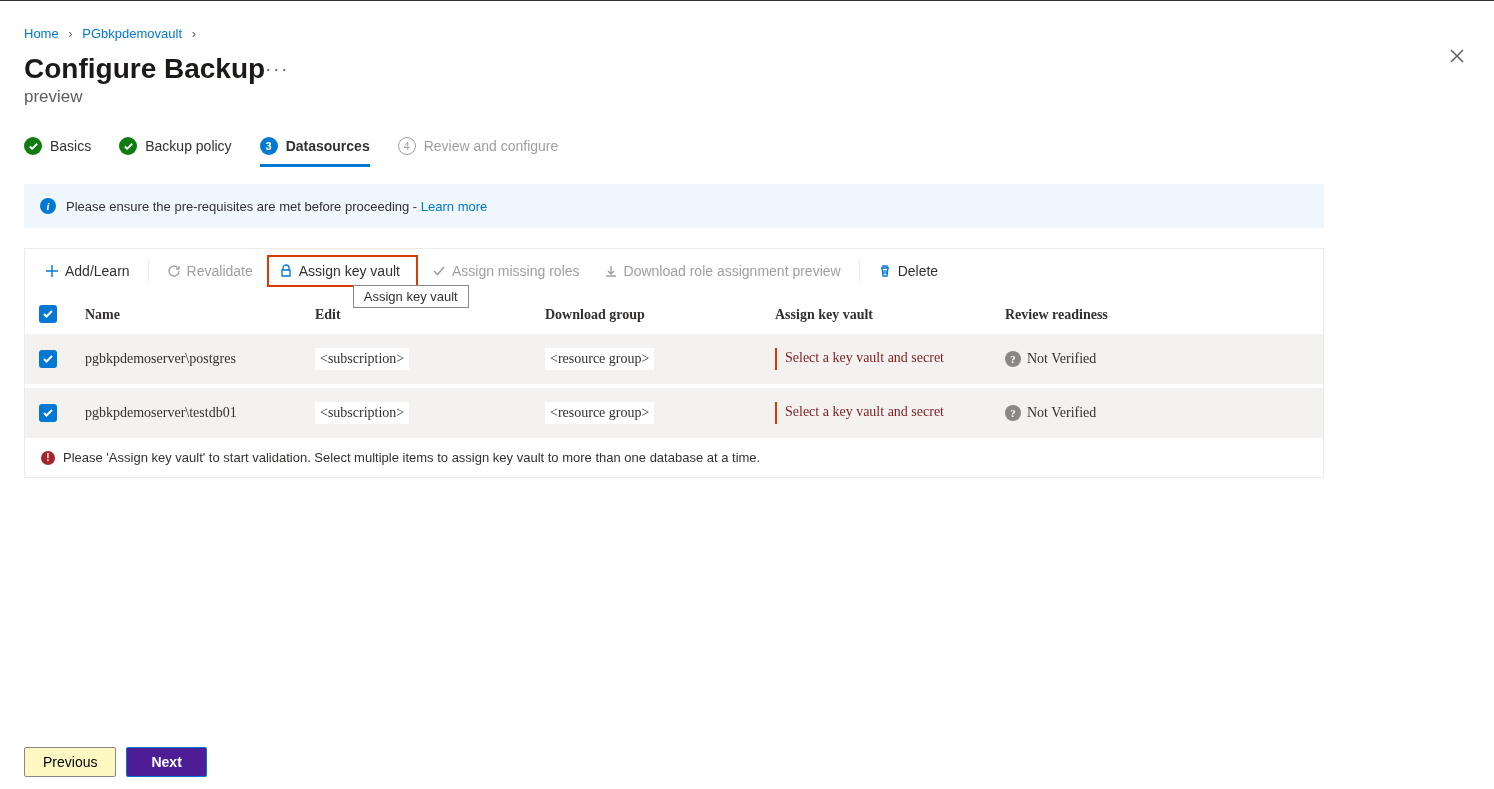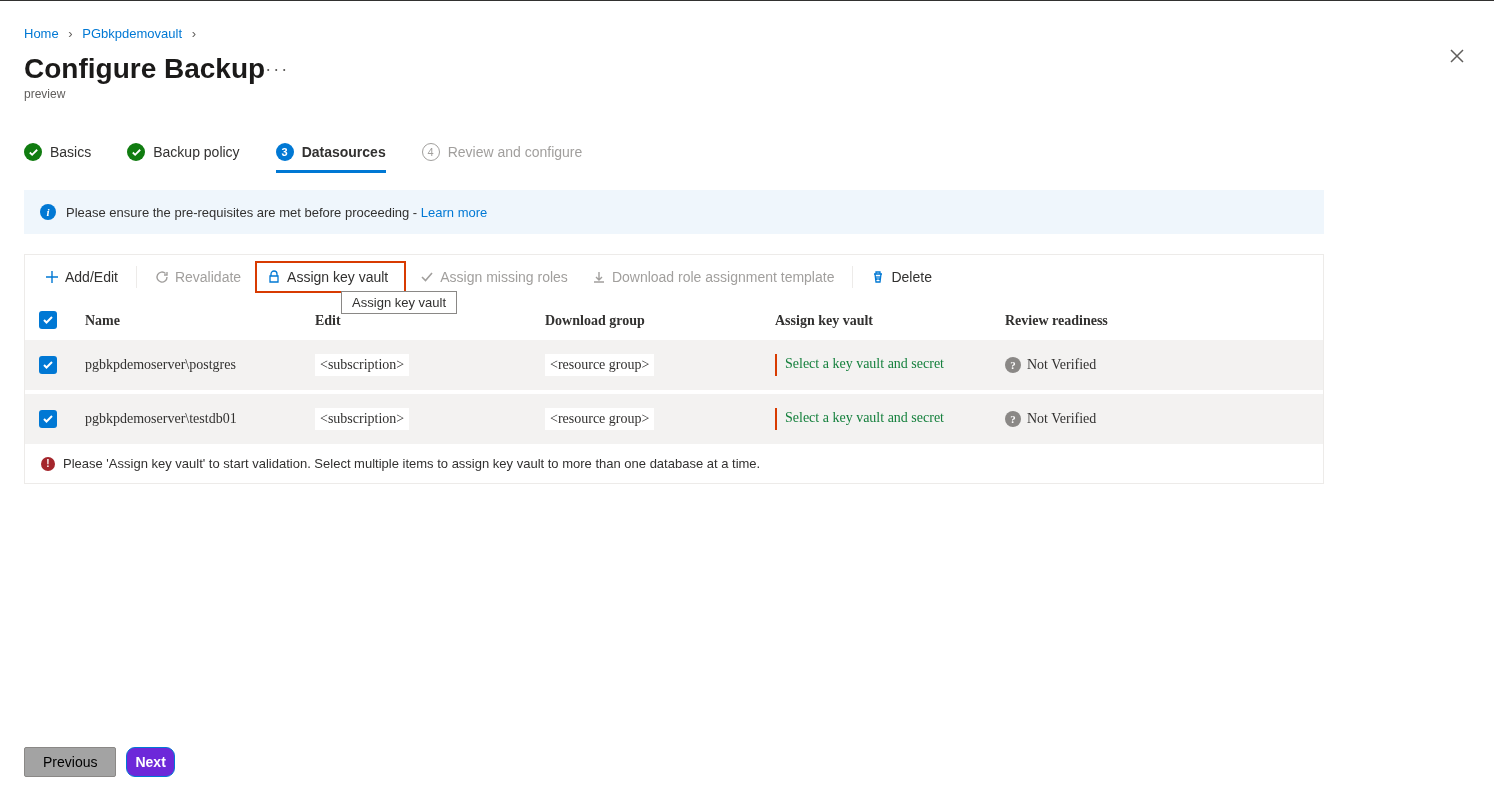--- a/index.html
+++ b/index.html
@@ -4,23 +4,23 @@
 <style>
   * { box-sizing: border-box; margin: 0; padding: 0; }
   body { font-family: "Segoe UI", Arial, sans-serif; font-size: 13px; color: #323130; background: #fff; width: 1494px; height: 789px; position: relative; border-top: 1px solid #323130; }
   .page { padding: 17px 24px; }
   .breadcrumb { padding: 8px 0 12px; font-size: 13px; color: #0078d4; }
   .breadcrumb a { color: #0078d4; text-decoration: none; }
   .breadcrumb .sep { color: #605e5c; margin: 0 6px; }
   .title-row { display: flex; align-items: center; }
   .title { font-size: 28px; font-weight: 600; color: #1b1a19; }
   .more-icon { color: #605e5c; font-size: 18px; letter-spacing: 2px; cursor: pointer; }
-  .subtitle { font-size: 12px; color: #605e5c; margin-top: 2px; }
+  .subtitle { font-size: 17px; color: #605e5c; margin-top: 2px; }
   .close-btn { position: absolute; top: 48px; right: 30px; font-size: 18px; color: #605e5c; cursor: pointer; background: none; border: none; }
-  .tabs { display: flex; gap: 36px; margin-top: 36px; border-bottom: 1px solid transparent; }
+  .tabs { display: flex; gap: 28px; margin-top: 24px; border-bottom: 1px solid transparent; }
   .tab { display: flex; align-items: center; gap: 8px; padding: 6px 0 10px; font-size: 14px; color: #323130; cursor: pointer; position: relative; }
   .tab.active { font-weight: 600; }
   .tab.active::after { content: ""; position: absolute; left: 0; right: 0; bottom: -2px; height: 3px; background: #0078d4; }
   .tab.disabled { color: #a19f9d; cursor: default; }
   .step-check { width: 18px; height: 18px; border-radius: 50%; background: #107c10; display: inline-flex; align-items: center; justify-content: center; color: #fff; font-size: 11px; }
   .step-num { width: 18px; height: 18px; border-radius: 50%; background: #0078d4; display: inline-flex; align-items: center; justify-content: center; color: #fff; font-size: 11px; font-weight: 600; }
   .step-num-pending { width: 18px; height: 18px; border-radius: 50%; border: 1px solid #a19f9d; display: inline-flex; align-items: center; justify-content: center; color: #a19f9d; font-size: 11px; }
   .info-banner { background: #eff6fc; margin-top: 18px; padding: 14px 16px; display: flex; align-items: center; gap: 10px; font-size: 13px; width: 1300px; }
   .info-icon { width: 16px; height: 16px; border-radius: 50%; background: #0078d4; color: #fff; display: inline-flex; align-items: center; justify-content: center; font-size: 11px; font-weight: bold; font-style: italic; font-family: Georgia, serif; }
   .info-banner a { color: #0078d4; text-decoration: none; }
@@ -34,30 +34,30 @@
   .highlight-box { border: 2px solid #d83b01; padding-right: 6px; position: relative; }
   .tooltip-fly { position: absolute; border: 1px solid #8a8886; background: #fff; padding: 3px 10px; font-size: 13px; color: #323130; left: 84px; top: 28px; white-space: nowrap; z-index: 5; }
   .table { width: 100%; border-collapse: collapse; font-family: Liberation Serif, serif; }
   .table th { text-align: left; font-weight: 600; font-size: 14px; padding: 10px 14px; }
   .table td { font-size: 14px; padding: 14px 14px; }
   .table tbody tr { background: #f3f2f1; }
   .table tbody tr + tr td { border-top: 4px solid #fff; }
   .chk { width: 18px; height: 18px; border-radius: 3px; background: #0078d4; display: inline-flex; align-items: center; justify-content: center; color: #fff; cursor: pointer; }
   .chk svg { width: 12px; height: 12px; }
   .col-chk { width: 44px; text-align: center; }
-  .kv-link { color: #15803d; cursor: pointer; }
+  .kv-link { color: #7f1d1d; cursor: pointer; }
   .kv-bar { display: inline-block; width: 2px; height: 22px; background: #d83b01; vertical-align: middle; margin-right: 8px; }
   .status-cell { display: inline-flex; align-items: center; gap: 6px; }
   .q-icon { width: 16px; height: 16px; border-radius: 50%; background: #8a8886; color: #fff; display: inline-flex; align-items: center; justify-content: center; font-size: 11px; font-weight: bold; }
   .val-tag { display: inline-block; background: #fff; border: 1px solid #fff; padding: 2px 4px; }
   .footer-row { padding: 12px 16px; font-size: 13px; display: flex; align-items: center; gap: 8px; }
   .err-icon { width: 14px; height: 14px; border-radius: 50%; background: #a4262c; color: #fff; display: inline-flex; align-items: center; justify-content: center; font-size: 10px; font-weight: bold; }
   .bottom-bar { position: absolute; left: 24px; bottom: 12px; display: flex; gap: 10px; }
-  .btn { padding: 6px 18px; font-size: 14px; border: 1px solid #8a8886; background: #a3a3a3; cursor: pointer; border-radius: 2px; }
-  .btn.primary { background: #6d28d9; color: #fff; border-color: #0078d4; font-weight: 600; padding: 6px 8px; border-radius: 9px; }
+  .btn { padding: 6px 18px; font-size: 14px; border: 1px solid #8a8886; background: #fef9c3; cursor: pointer; border-radius: 2px; }
+  .btn.primary { background: #4c1d95; color: #fff; border-color: #0078d4; font-weight: 600; padding: 6px 24px; }
   svg { display: block; }
 </style>
 </head>
 <body>
 
 <div class="page">
   <div class="breadcrumb">
     <a>Home</a>
     <span class="sep">›</span>
     <a>PGbkpdemovault</a>
@@ -112,21 +112,21 @@
   </div>
 
   <div class="panel">
     <div class="toolbar">
       <button class="tool-btn">
         <span class="icon">
             <svg width="14" height="14" viewBox="0 0 14 14">
               <path stroke="#0078d4" stroke-width="1.4" d="M7 1v12M1 7h12"></path>
             </svg>
           </span>
-        <span>Add/Edit</span>
+        <span>Add/Learn</span>
       </button>
       <span class="tool-sep"></span>
       <button class="tool-btn disabled">
         <span class="icon">
             <svg width="14" height="14" viewBox="0 0 14 14">
               <path fill="none" stroke="#a19f9d" stroke-width="1.4" d="M12 7a5 5 0 1 1-1.5-3.5M12 2v3h-3"></path>
             </svg>
           </span>
         <span>Revalidate</span>
       </button>
@@ -148,21 +148,21 @@
             </svg>
           </span>
         <span>Assign missing roles</span>
       </button>
       <button class="tool-btn disabled">
         <span class="icon">
             <svg width="14" height="14" viewBox="0 0 14 14">
               <path fill="none" stroke="#a19f9d" stroke-width="1.4" d="M7 2v8M4 7l3 3 3-3M2 12h10"></path>
             </svg>
           </span>
-        <span>Download role assignment template</span>
+        <span>Download role assignment preview</span>
       </button>
       <span class="tool-sep"></span>
       <button class="tool-btn">
         <span class="icon">
             <svg width="14" height="14" viewBox="0 0 14 14">
               <path fill="none" stroke="#0078d4" stroke-width="1.3" d="M3 4h8M5 4V2h4v2M4 4l1 8h4l1-8M6 6v4M8 6v4"></path>
             </svg>
           </span>
         <span>Delete</span>
       </button>

